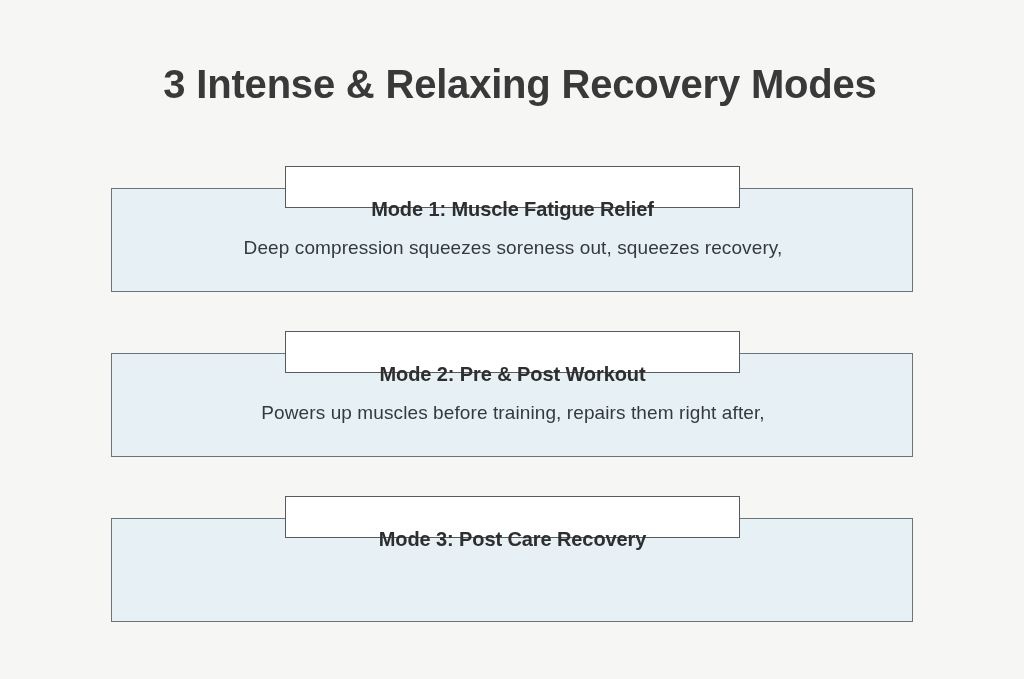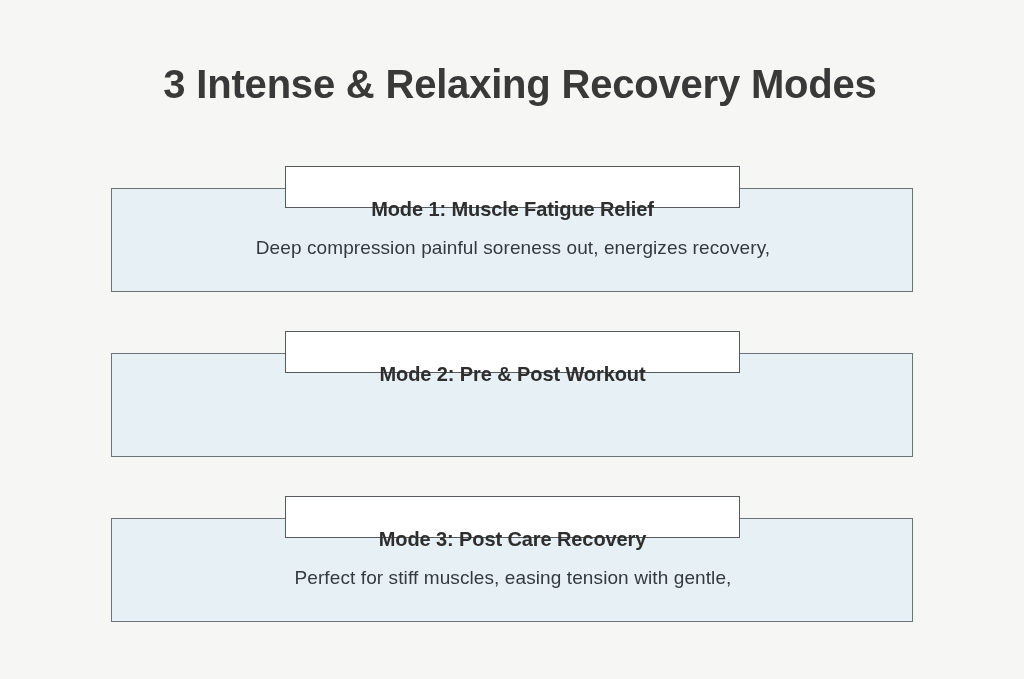--- a/index.html
+++ b/index.html
@@ -106,42 +106,42 @@
 </head>
 <body>
 
 <div class="page">
 
   <div class="page-title">3 Intense &amp; Relaxing Recovery Modes</div>
 
   <div class="mode-card" data-index="0">
     <div class="mode-panel">
       <div class="mode-body">
-        <span class="line">Deep compression painful soreness out, energizes recovery,</span>
+        <span class="line">Deep compression squeezes soreness out, squeezes recovery,</span>
       </div>
     </div>
     <div class="mode-header">
       <span class="mode-header-label">Mode 1: Muscle Fatigue Relief</span>
     </div>
   </div>
 
   <div class="mode-card" data-index="1">
     <div class="mode-panel">
       <div class="mode-body">
+        <span class="line">Powers up muscles before training, repairs them right after,</span>
       </div>
     </div>
     <div class="mode-header">
       <span class="mode-header-label">Mode 2: Pre &amp; Post Workout</span>
     </div>
   </div>
 
   <div class="mode-card" data-index="2">
     <div class="mode-panel">
       <div class="mode-body">
-        <span class="line">Perfect for stiff muscles, easing tension with gentle,</span>
       </div>
     </div>
     <div class="mode-header">
       <span class="mode-header-label">Mode 3: Post Care Recovery</span>
     </div>
   </div>
 
 </div>
 
 </body></html>

